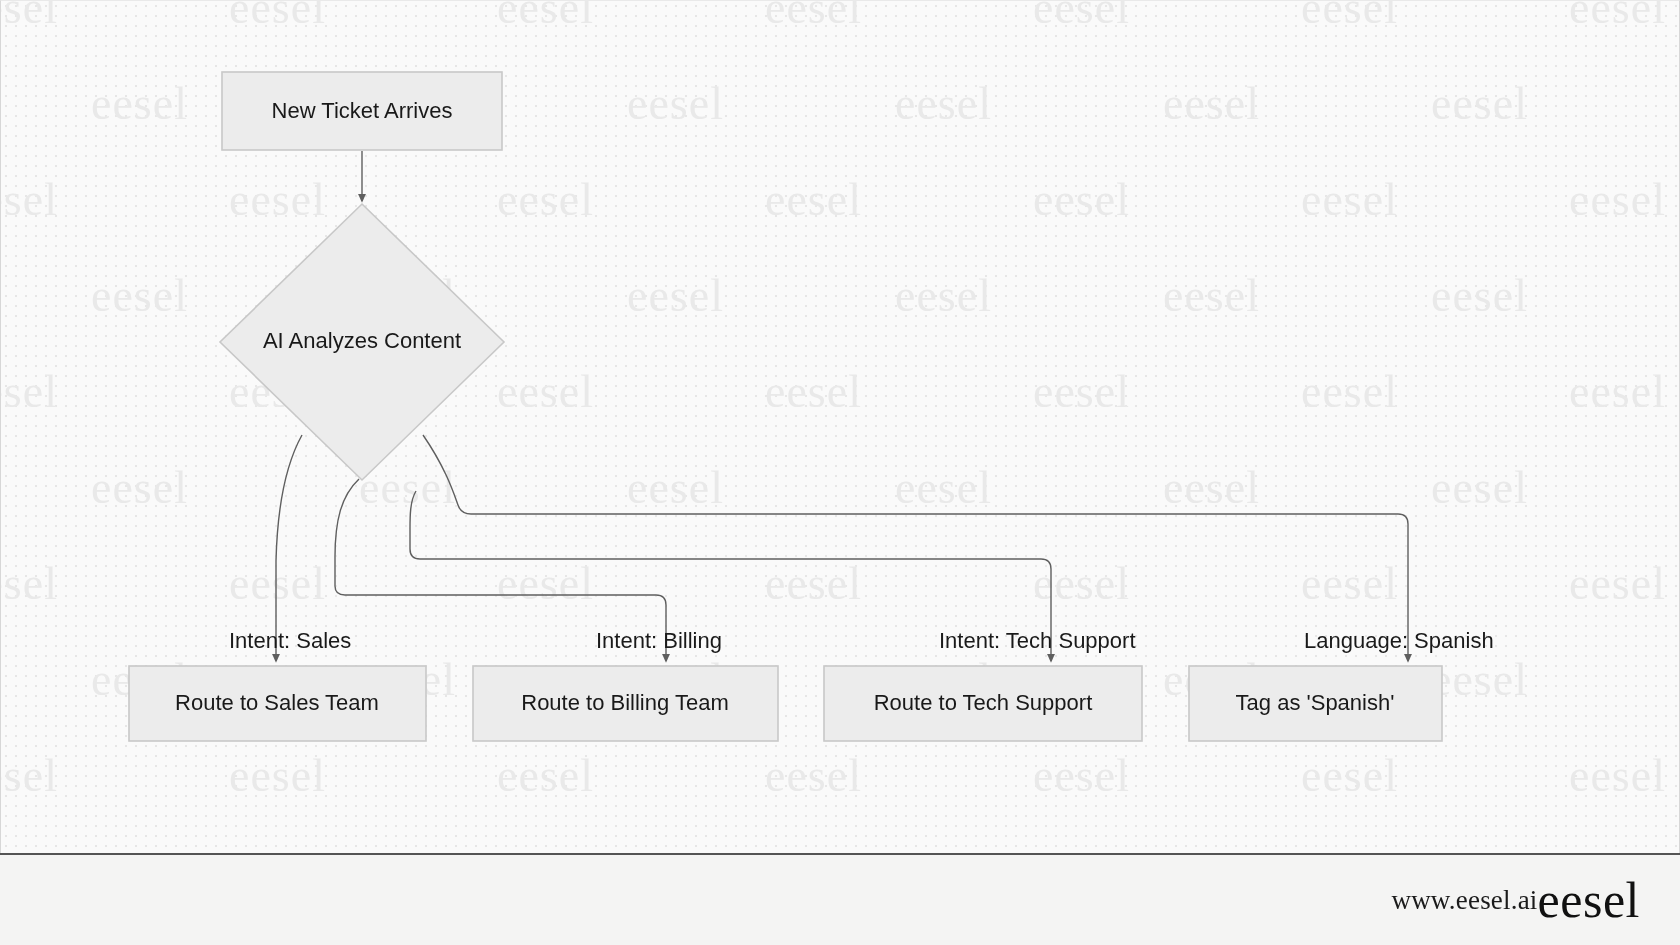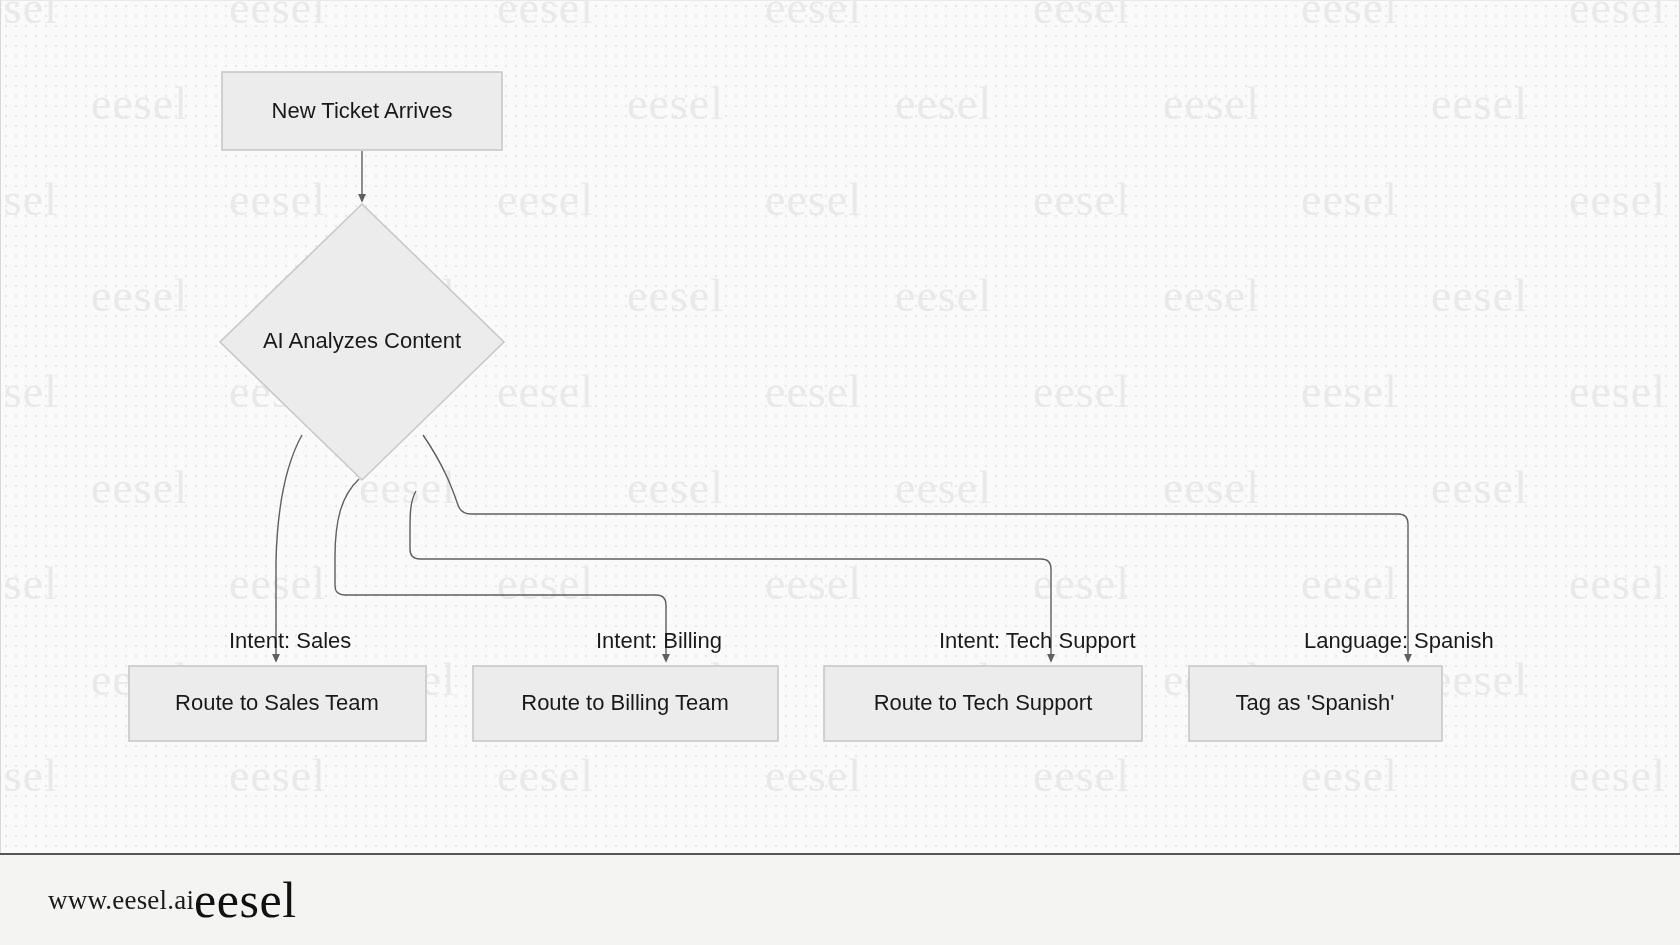--- a/index.html
+++ b/index.html
@@ -84,21 +84,21 @@
     position: absolute;
     left: 0;
     top: 853px;
     width: 1680px;
     height: 92px;
     background: #f4f4f3;
     border-top: 2px solid #545454;
     box-sizing: border-box;
     display: flex;
     align-items: center;
-    justify-content: flex-start;
+    justify-content: flex-end;
   }
   #footer-url {
     margin-left: 48px;
     font-family: "Liberation Serif", serif;
     font-size: 27px;
     color: #1b1b1b;
     letter-spacing: 0.2px;
   }
   #footer-logo {
     margin-right: 40px;

